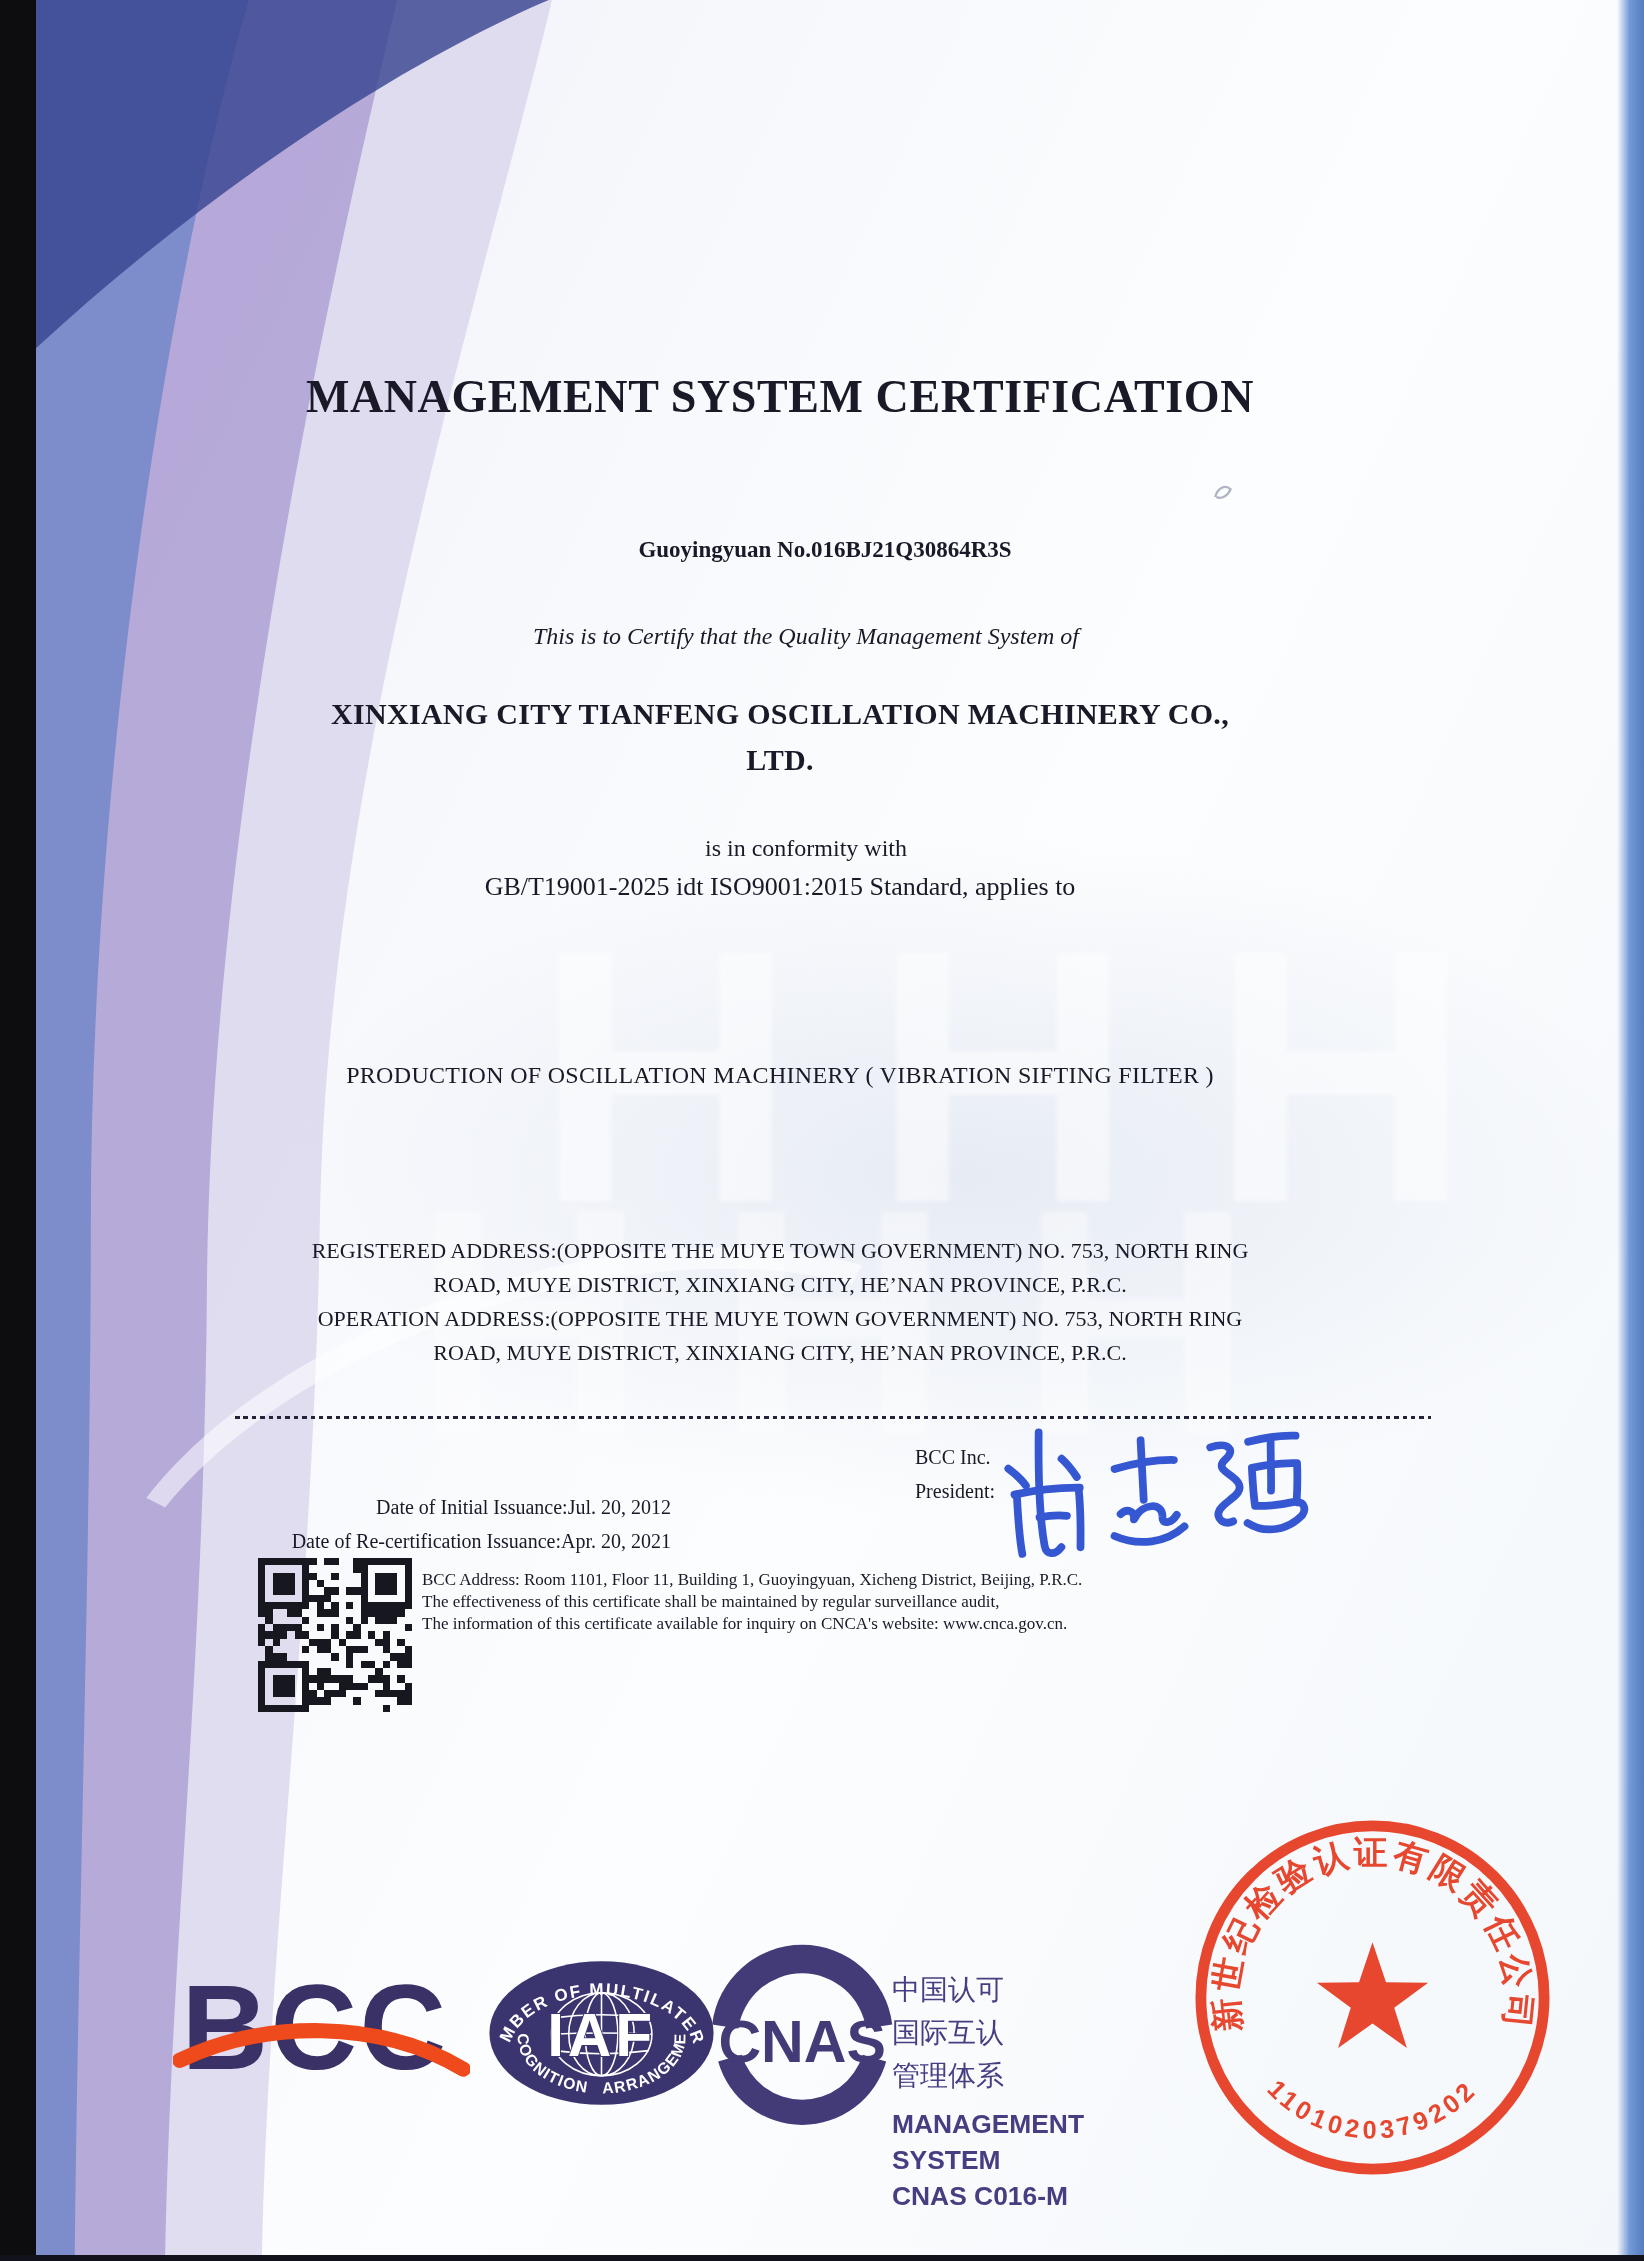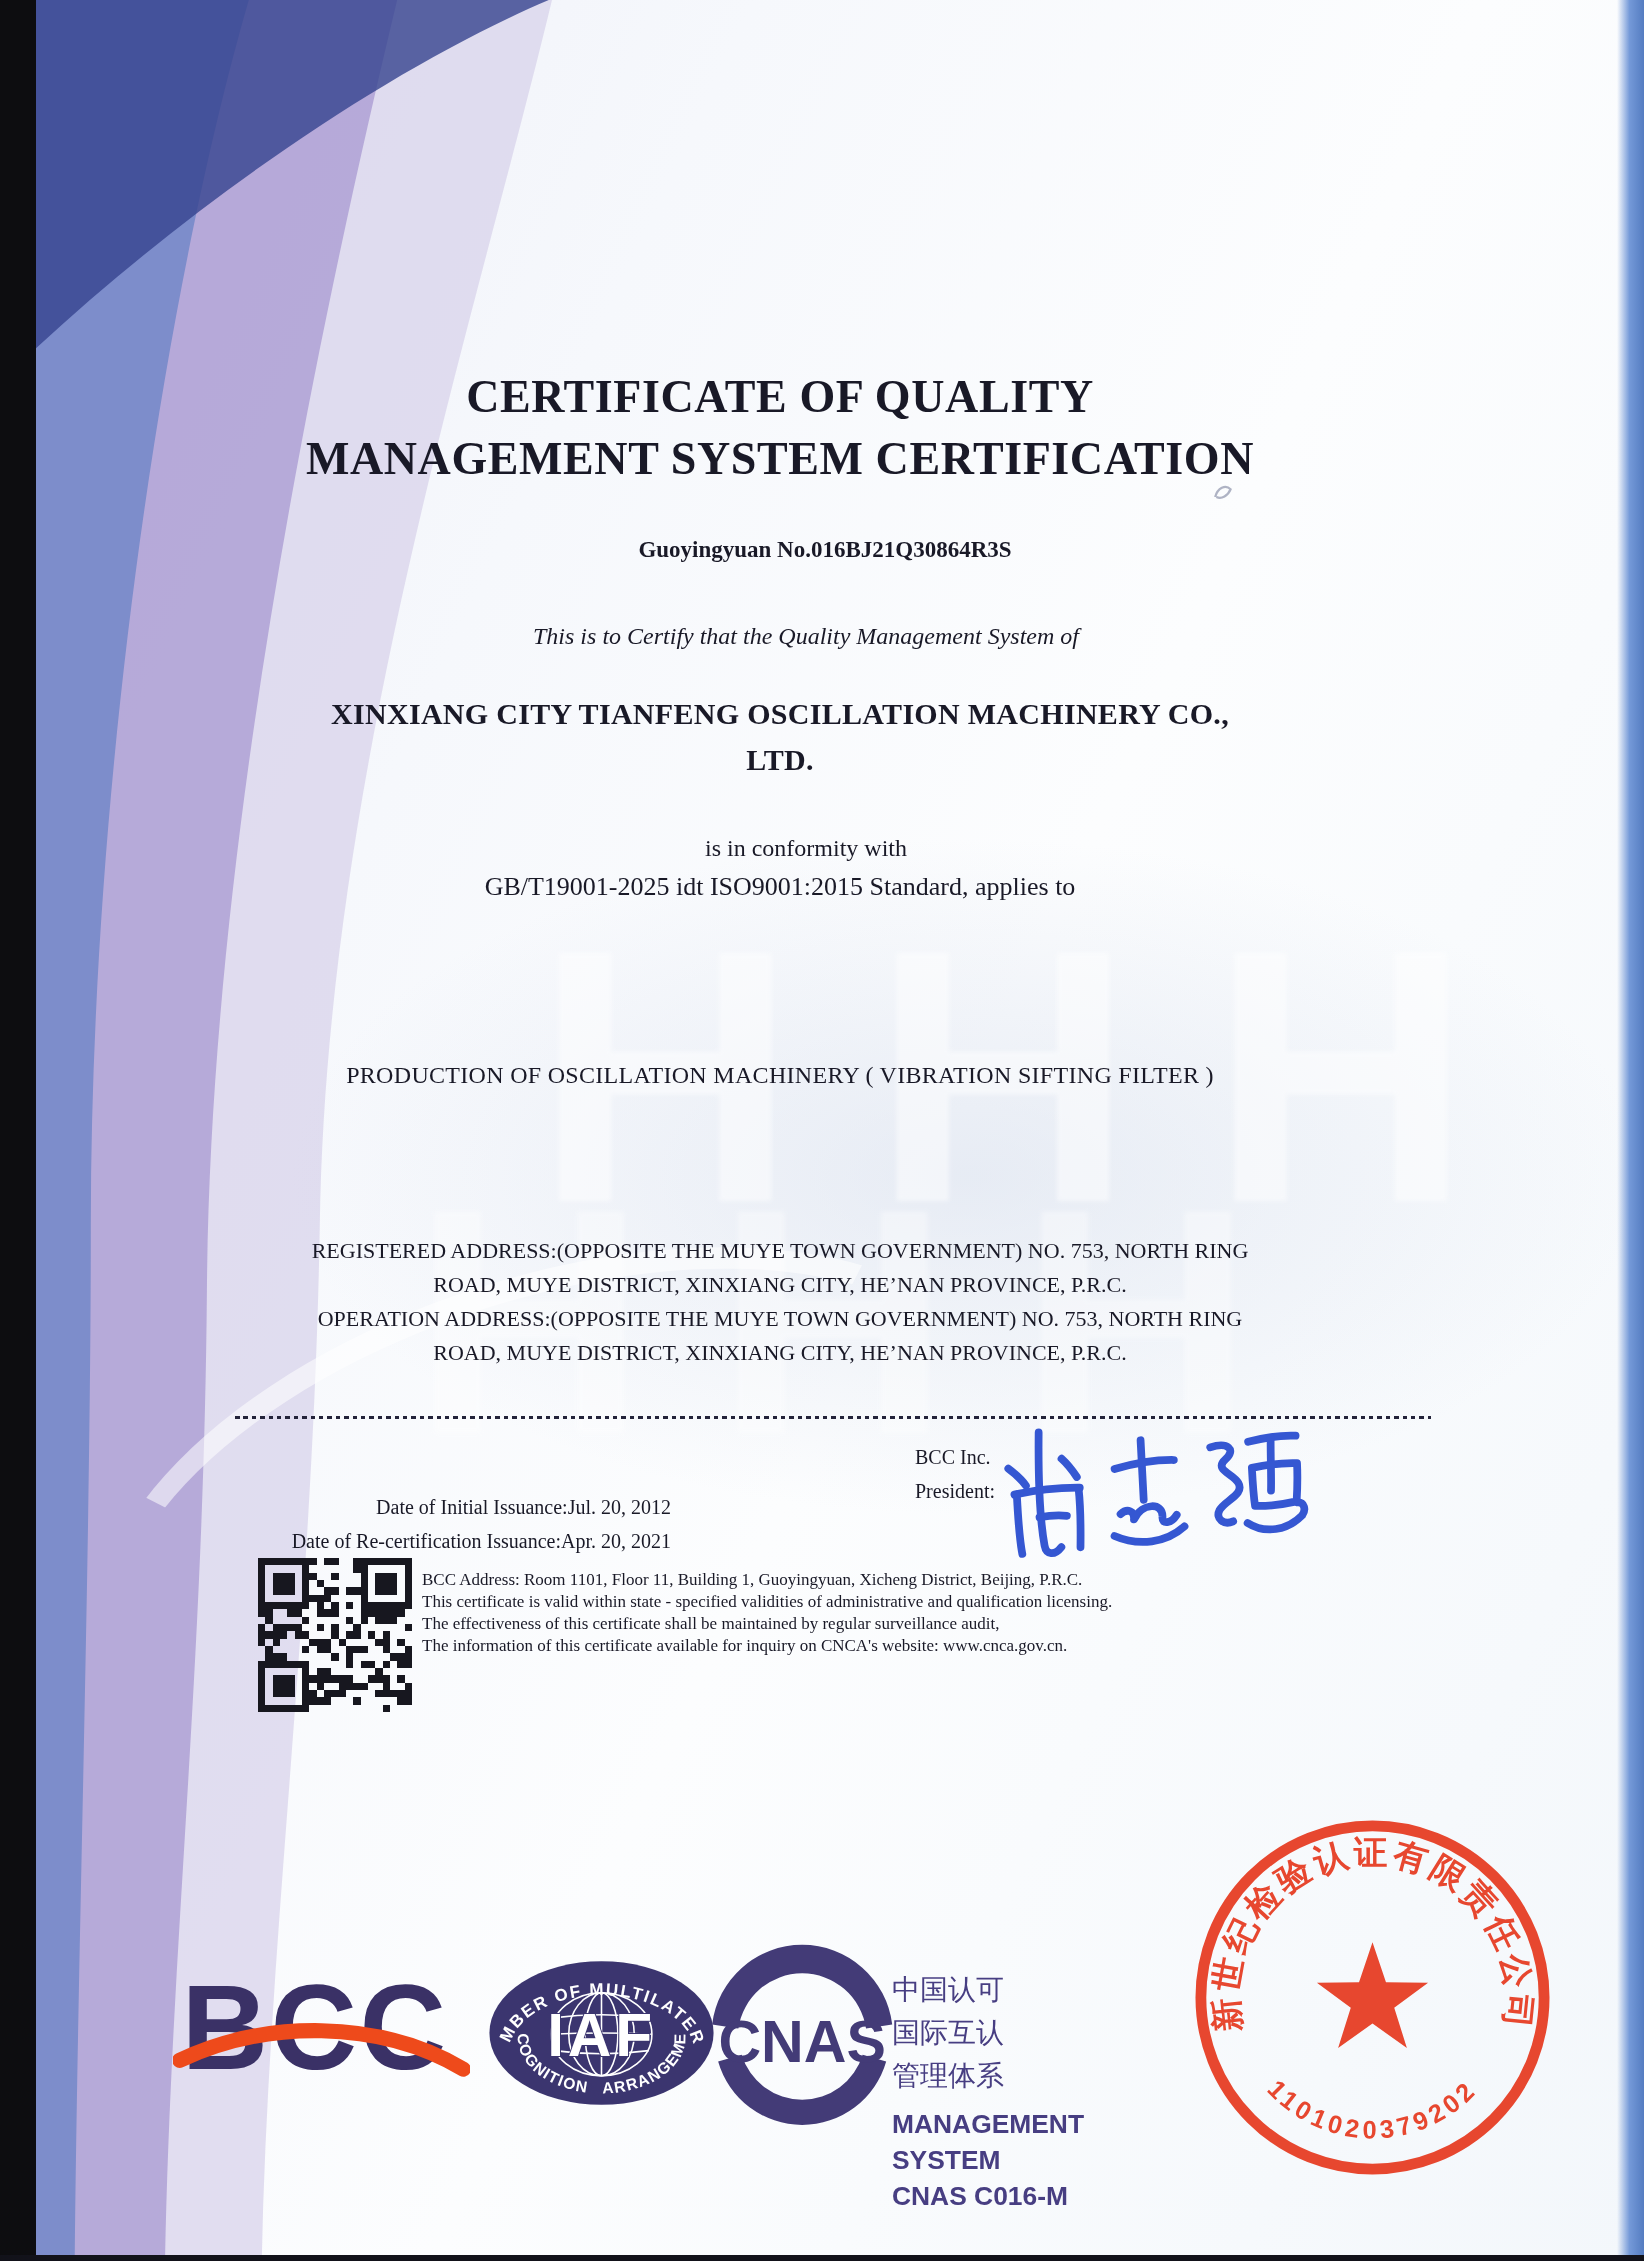--- a/index.html
+++ b/index.html
@@ -59,21 +59,20 @@
   <div class="abs wm-letter sans" style="left:535px;top:896px;font-size:361px;letter-spacing:77px;opacity:.5;">HHH</div>
   <div class="abs wm-letter sans" style="left:413px;top:1161px;font-size:322px;letter-spacing:71px;opacity:.38;">HHH</div>
   <div class="abs wm-arc" style="left:77px;top:1277px;width:903px;height:451px;transform:rotate(-18deg);"></div>
 </div>
 
 <div class="abs edge-left"></div>
 <div class="abs edge-right"></div>
 <div class="abs edge-bottom"></div>
 
 <div class="abs center title" style="left:119px;top:366px;width:1322px;">
-  <div>CERTIFICATE OF QUALITY</div>
   <div>MANAGEMENT SYSTEM CERTIFICATION</div>
 </div>
 
 <div class="abs center certno" style="left:119px;top:534px;width:1322px;padding-left:90px;box-sizing:border-box;">
   <div>Guoyingyuan No.016BJ21Q30864R3S</div>
 </div>
 
 <div class="abs center certify" style="left:119px;top:623px;width:1322px;padding-left:52px;box-sizing:border-box;">This is to Certify that the Quality Management System of</div>
 
 <div class="abs center company" style="left:119px;top:691px;width:1322px;">
@@ -351,21 +350,20 @@
     <i style="grid-row:21;grid-column:3"></i>
     <i style="grid-row:21;grid-column:4"></i>
     <i style="grid-row:21;grid-column:5"></i>
     <i style="grid-row:21;grid-column:6"></i>
     <i style="grid-row:21;grid-column:7"></i>
     <i style="grid-row:21;grid-column:18"></i>
   </div>
 
 <div class="abs fineprint" style="left:422px;top:1569px;width:832px;">
   <div>BCC Address: Room 1101, Floor 11, Building 1, Guoyingyuan, Xicheng District, Beijing, P.R.C.</div>
-  <div>This certificate is valid within state - specified validities of administrative and qualification licensing.</div>
   <div>The effectiveness of this certificate shall be maintained by regular surveillance audit,</div>
   <div>The information of this certificate available for inquiry on CNCA's website: www.cnca.gov.cn.</div>
 </div>
 
 <svg class="abs" style="left:1210px;top:479px;width:27px;height:27px;" viewBox="0 0 42 42">
   <path d="M8,28 C12,14 24,8 32,16 C28,26 18,32 10,28" stroke="#9ba0b5" stroke-width="3.5" fill="none" opacity="0.8"></path>
 </svg>
 
 <svg class="abs" style="left:173px;top:1967px;width:297px;height:123px;" viewBox="0 0 460 195">
   <text x="8" y="162" font-size="190" font-weight="bold" letter-spacing="4" fill="#3a3166">BCC</text>

